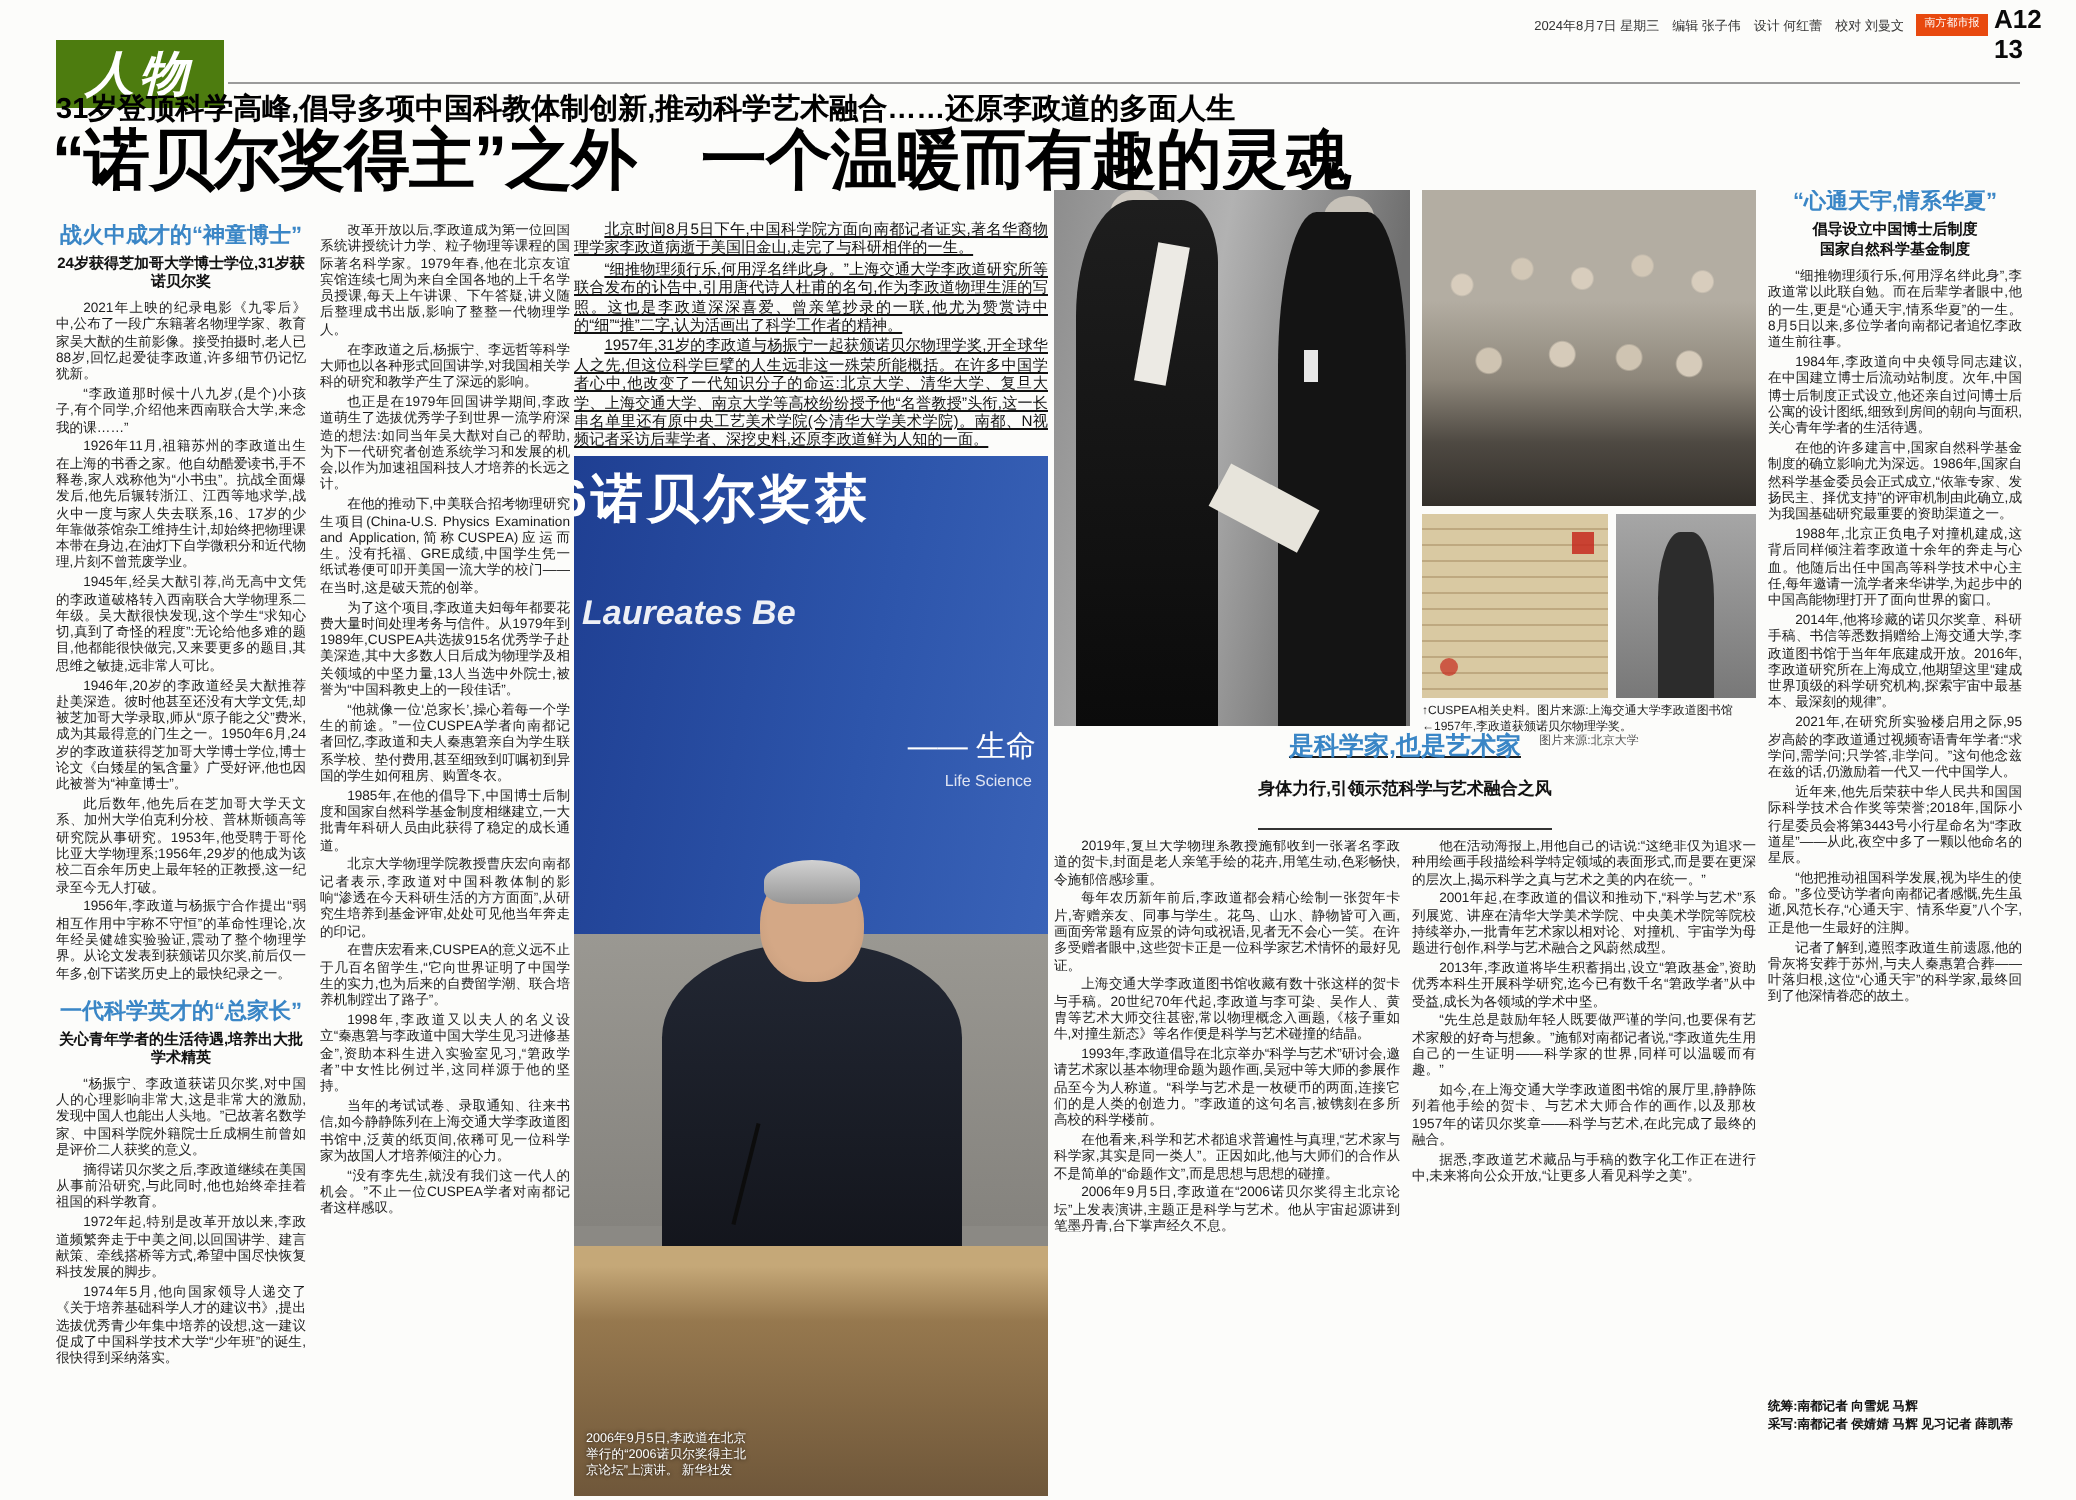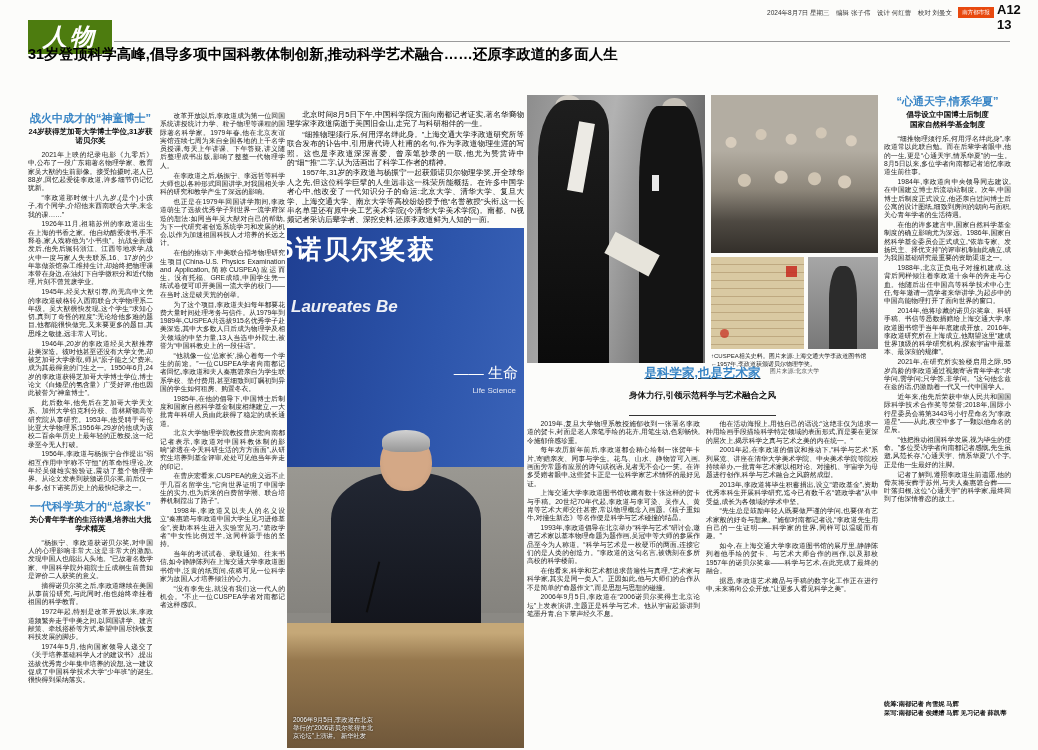--- a/index.html
+++ b/index.html
@@ -14,21 +14,21 @@
   .dateline{left:600px;top:9px;width:352px;text-align:right;font-size:6.5px;color:#333;}
   .brand{left:958px;top:7px;width:36px;height:11px;background:#e8490f;color:#fff;font-size:5.5px;
          line-height:11px;text-align:center;overflow:hidden;}
   .pagenum{left:997px;top:2px;font-size:13px;font-weight:800;color:#0a0a0a;}
   
   .kicker{left:28px;top:45px;font-size:14.5px;font-weight:700;white-space:nowrap;color:#000;}
   .title{left:26px;top:58px;font-size:33px;font-weight:800;white-space:nowrap;color:#000;letter-spacing:-0.5px;}
   
   .col{overflow:hidden;}
   .bp{font-size:6.8px;line-height:8.3px;text-align:justify;text-indent:2em;margin:0 0 1.5px;color:#1b1b1b;}
-  .lede-p{font-size:7.6px;line-height:9.4px;text-align:justify;text-indent:2em;margin:0 0 1px;color:#111;}
+  .lede-p{font-size:7.6px;line-height:9.4px;text-align:justify;text-indent:2em;margin:0 0 1px;color:#111;text-decoration:underline;}
   .sec-h{color:#3a86c6;font-weight:bold;text-align:center;font-size:11px;line-height:13px;margin:0 0 2px;}
   .sec-sub{font-weight:bold;text-align:center;font-size:7.5px;line-height:9px;margin:0 0 6px;color:#111;}
   .sec-gap{margin-top:8px;}
   .s3-h{font-size:12.5px;line-height:15px;color:#3a86c6;font-weight:bold;margin:0 0 3px;}
   .s3-sub{font-size:8.5px;font-weight:bold;display:inline-block;border-bottom:1.5px solid #333;
           padding-bottom:13px;color:#111;}
   
   .photo{overflow:hidden;}
   .mp{left:287px;top:228px;width:237px;height:520px;background:#8b8984;}
   .mp-blue{position:absolute;left:0;top:0;width:100%;height:46%;
@@ -91,20 +91,21 @@
 
   <div class="abs badge">
     <span>人物</span>
   </div>
   <div class="abs head-rule"></div>
   <div class="abs dateline">2024年8月7日 星期三　编辑 张子伟　设计 何红蕾　校对 刘曼文</div>
   <div class="abs brand">南方都市报</div>
   <div class="abs pagenum">A12 13</div>
 
   <div class="abs kicker">31岁登顶科学高峰,倡导多项中国科教体制创新,推动科学艺术融合……还原李政道的多面人生</div>
+  <div class="abs title">“诺贝尔奖得主”之外　一个温暖而有趣的灵魂</div>
 
   <div class="abs col" style="left:28px;top:112px;width:125px;height:628px;">
     <p class="sec-h">战火中成才的“神童博士”</p>
     <p class="sec-sub">24岁获得芝加哥大学博士学位,31岁获诺贝尔奖</p>
     <p class="bp">2021年上映的纪录电影《九零后》中,公布了一段广东籍著名物理学家、教育家吴大猷的生前影像。接受拍摄时,老人已88岁,回忆起爱徒李政道,许多细节仍记忆犹新。</p>
     <p class="bp">“李政道那时候十八九岁,(是个)小孩子,有个同学,介绍他来西南联合大学,来念我的课……”</p>
     <p class="bp">1926年11月,祖籍苏州的李政道出生在上海的书香之家。他自幼酷爱读书,手不释卷,家人戏称他为“小书虫”。抗战全面爆发后,他先后辗转浙江、江西等地求学,战火中一度与家人失去联系,16、17岁的少年靠做茶馆杂工维持生计,却始终把物理课本带在身边,在油灯下自学微积分和近代物理,片刻不曾荒废学业。</p>
     <p class="bp">1945年,经吴大猷引荐,尚无高中文凭的李政道破格转入西南联合大学物理系二年级。吴大猷很快发现,这个学生“求知心切,真到了奇怪的程度”:无论给他多难的题目,他都能很快做完,又来要更多的题目,其思维之敏捷,远非常人可比。</p>
     <p class="bp">1946年,20岁的李政道经吴大猷推荐赴美深造。彼时他甚至还没有大学文凭,却被芝加哥大学录取,师从“原子能之父”费米,成为其最得意的门生之一。1950年6月,24岁的李政道获得芝加哥大学博士学位,博士论文《白矮星的氢含量》广受好评,他也因此被誉为“神童博士”。</p>
     <p class="bp">此后数年,他先后在芝加哥大学天文系、加州大学伯克利分校、普林斯顿高等研究院从事研究。1953年,他受聘于哥伦比亚大学物理系;1956年,29岁的他成为该校二百余年历史上最年轻的正教授,这一纪录至今无人打破。</p>

